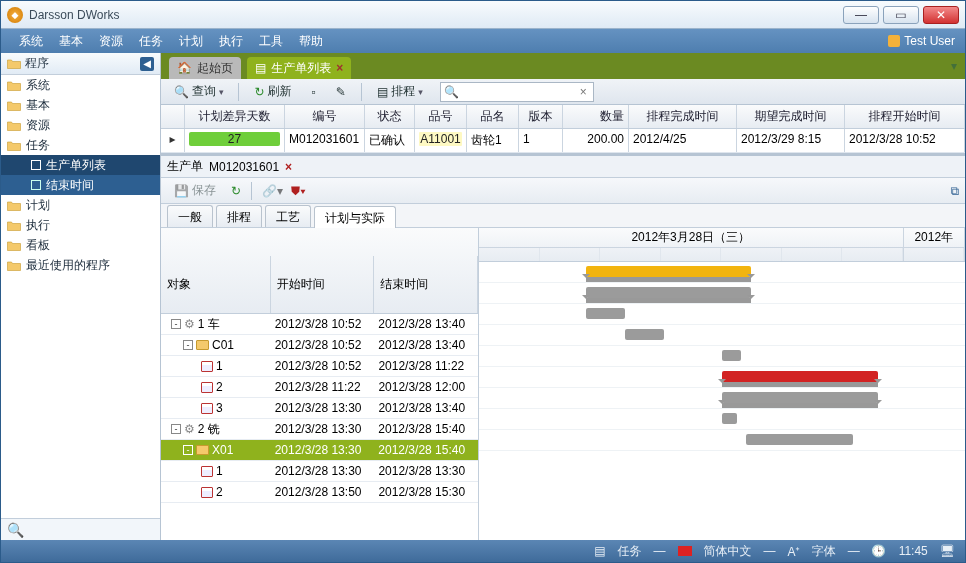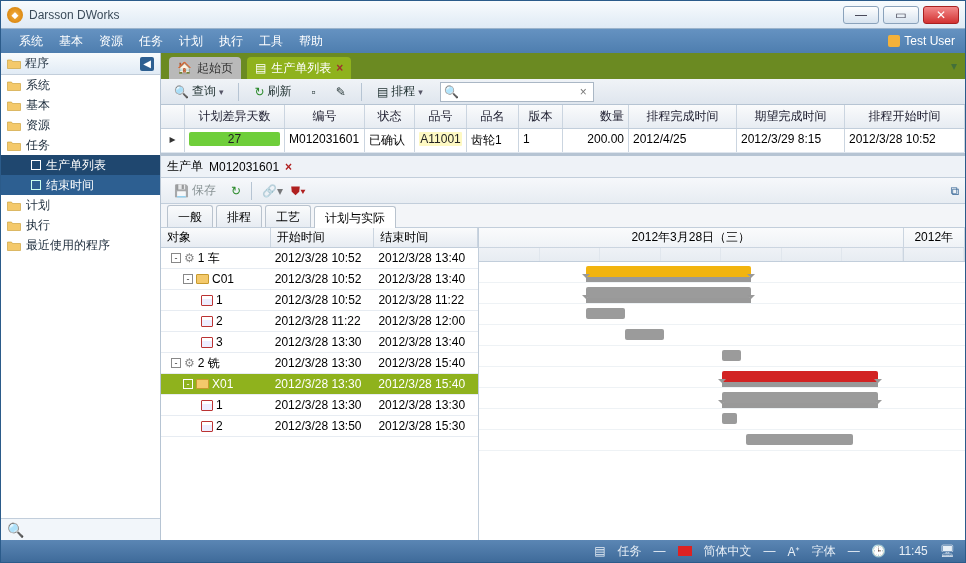--- a/index.html
+++ b/index.html
@@ -83,21 +83,21 @@
 .detail-tab .close-x{color:#b02020;font-weight:bold;cursor:pointer;}
 .detail-tools{height:26px;display:flex;align-items:center;padding:0 6px;gap:8px;border-bottom:1px solid #c2cedb;background:linear-gradient(#f6f8fb,#e7ecf2);}
 .detail-tools .popout{margin-left:auto;color:#2d5f91;cursor:pointer;}
 .subtabs{height:24px;display:flex;align-items:flex-end;padding-left:6px;gap:0;border-bottom:1px solid #c2cedb;background:#f3f5f8;}
 .subtab{height:22px;border:1px solid #b9c3ce;border-bottom:none;padding:3px 10px;background:linear-gradient(#fafbfc,#e7ecf2);cursor:pointer;margin-right:3px;border-radius:3px 3px 0 0;}
 .subtab.active{background:#fff;position:relative;top:1px;}
 
 .detail-body{flex:1;display:flex;min-height:0;}
 .tree-panel{width:318px;border-right:1px solid #c2cedb;display:flex;flex-direction:column;min-height:0;overflow:hidden;}
 .tree-head{display:flex;background:linear-gradient(#fafbfc,#e7ecf2);border-bottom:1px solid #c2cedb;}
-.th{border-right:1px solid #cbd5e0;padding:1px 6px;}
+.th{border-right:1px solid #cbd5e0;padding:20px 6px;margin-top:28px;}
 .th-obj{width:110px;}
 .th-s{width:104px;}
 .th-e{width:104px;}
 .tree-rows{flex:1;overflow-y:auto;overflow-x:hidden;}
 .trow{display:flex;border-bottom:1px solid #e7ecf2;height:21px;align-items:center;}
 .tobj{width:110px;display:flex;align-items:center;gap:3px;overflow:hidden;}
 .tcell{width:104px;padding:0 4px;white-space:nowrap;}
 .indent1{padding-left:10px;}
 .indent2{padding-left:22px;}
 .indent3{padding-left:40px;}
@@ -213,20 +213,26 @@
           <div class="side-item">
             <svg class="folder-svg file-icon" viewBox="0 0 14 11">
               <path fill="#f4c96b" stroke="#c79a2e" stroke-width="0.6" d="M0.5 2h4l1 1.5h8v7h-13z"></path>
             </svg>
             <span>执行</span>
           </div>
           <div class="side-item">
             <svg class="folder-svg file-icon" viewBox="0 0 14 11">
               <path fill="#f4c96b" stroke="#c79a2e" stroke-width="0.6" d="M0.5 2h4l1 1.5h8v7h-13z"></path>
             </svg>
+            <span>看板</span>
+          </div>
+          <div class="side-item">
+            <svg class="folder-svg file-icon" viewBox="0 0 14 11">
+              <path fill="#f4c96b" stroke="#c79a2e" stroke-width="0.6" d="M0.5 2h4l1 1.5h8v7h-13z"></path>
+            </svg>
             <span>最近使用的程序</span>
           </div>
         </div>
       <div class="side-foot">
         <span class="binocular">🔍</span>
       </div>
     </div>
 
     <div class="content">
 

